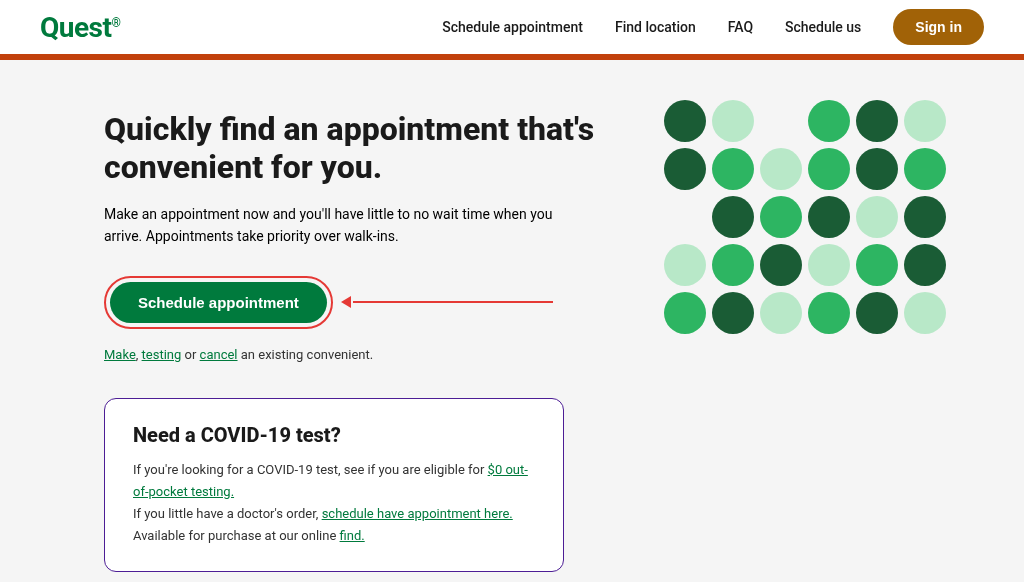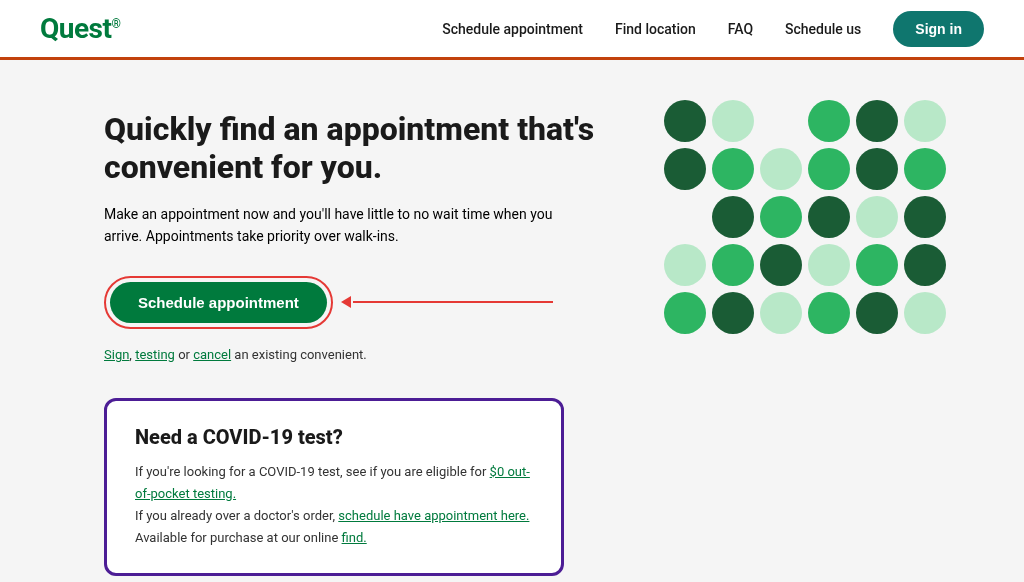--- a/index.html
+++ b/index.html
@@ -6,21 +6,21 @@
     body {
       font-family: -apple-system, BlinkMacSystemFont, 'Segoe UI', Roboto, sans-serif;
       background-color: #f5f5f5;
       color: #1a1a1a;
       min-height: 582px;
     }
 
     
     header {
       background-color: #ffffff;
-      border-bottom: 3px solid #c2410c;
+      border-bottom: 6px solid #c2410c;
       padding: 16px 40px;
       height: 60px;
       display: flex;
       align-items: center;
       justify-content: space-between;
     }
 
     .logo {
       font-size: 28px;
       font-weight: 700;
@@ -38,21 +38,21 @@
     }
 
     nav a {
       text-decoration: none;
       color: #1a1a1a;
       font-size: 14px;
       font-weight: 500;
     }
 
     .sign-in-btn {
-      background-color: #0f766e;
+      background-color: #a16207;
       color: #ffffff;
       border: none;
       border-radius: 24px;
       padding: 10px 22px;
       font-size: 14px;
       font-weight: 600;
       cursor: pointer;
     }
 
     
@@ -144,21 +144,21 @@
     }
 
     .existing-appointment a {
       color: #007a3d;
       text-decoration: underline;
     }
 
     
     .covid-card {
       background-color: #ffffff;
-      border: 3px solid #4c1d95;
+      border: 1px solid #4c1d95;
       border-radius: 12px;
       padding: 24px 28px;
       margin-top: 36px;
       max-width: 460px;
     }
 
     .covid-card h3 {
       font-size: 20px;
       font-weight: 800;
       color: #1a1a1a;
@@ -219,34 +219,34 @@
       <div class="schedule-btn-border">
         <button class="schedule-btn">Schedule appointment</button>
       </div>
       <div class="arrow-line">
         <div class="arrow-head"></div>
         <div class="arrow-line-body"></div>
       </div>
     </div>
 
     <p class="existing-appointment">
-      <a href="#">Sign</a>,
+      <a href="#">Make</a>,
       <a href="#">testing</a> or
       <a href="#">cancel</a>
       <span>an existing convenient.</span>
     </p>
 
     
     <div class="covid-card">
       <h3>Need a COVID-19 test?</h3>
       <p>
         <span>If you're looking for a COVID-19 test, see if you are eligible for </span><a href="#">$0 out-of-pocket testing.</a>
       </p>
       <p>
-        <span>If you already over a doctor's order, </span><a href="#">schedule have appointment here.</a>
+        <span>If you little have a doctor's order, </span><a href="#">schedule have appointment here.</a>
       </p>
       <p>
         <span>Available for purchase at our online </span><a href="#">find.</a>
       </p>
     </div>
   </div>
 
   <div class="circles-decoration" id="circles-container">
   <div class="circle" style="background-color: rgb(26, 92, 53);"></div>
       <div class="circle" style="background-color: rgb(184, 232, 200);"></div>

